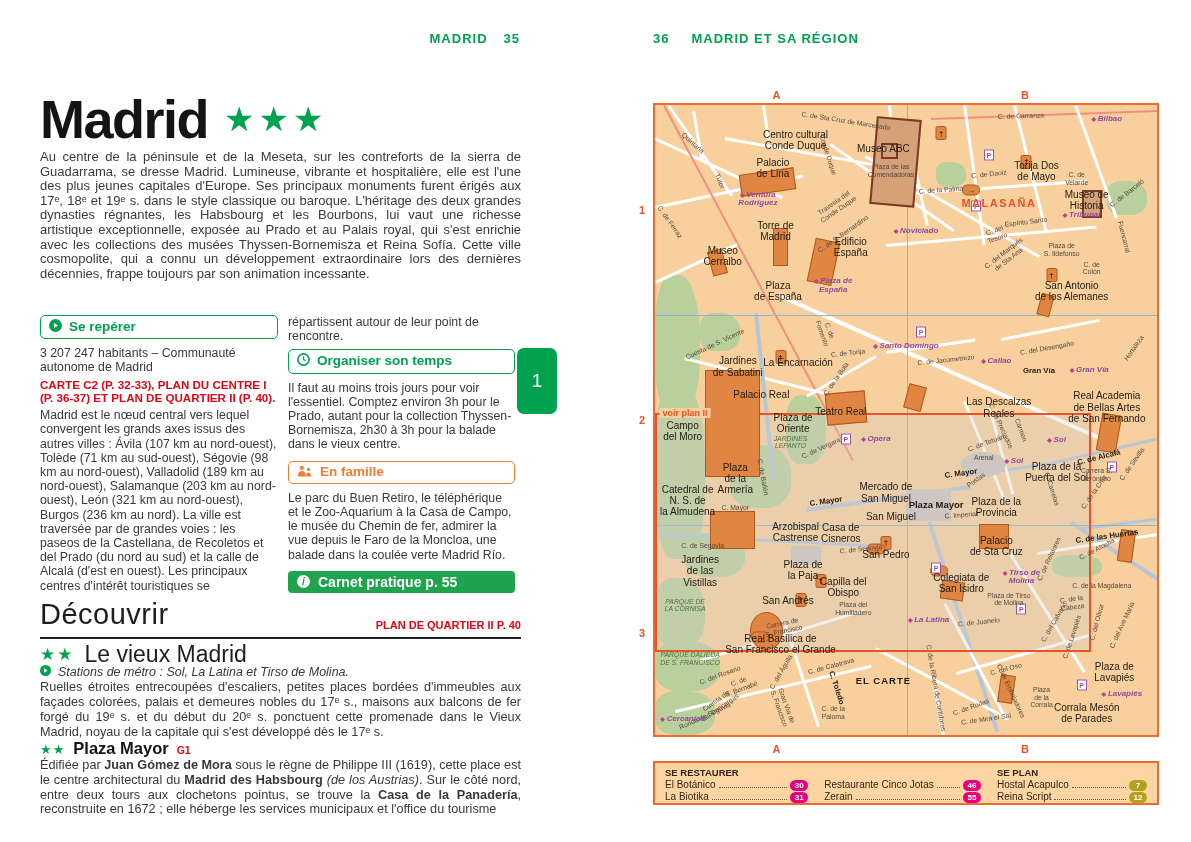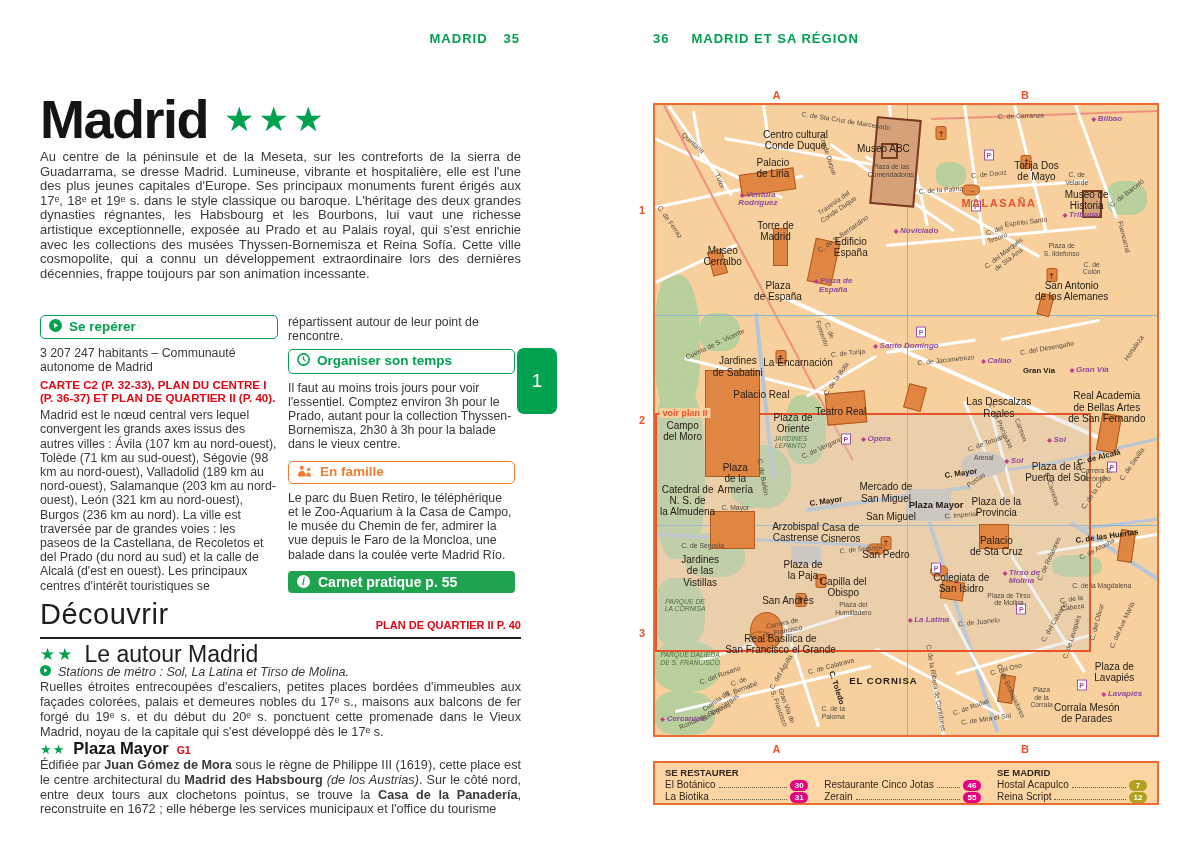--- a/index.html
+++ b/index.html
@@ -147,21 +147,21 @@
 
 <div class="tab1">1</div>
 
 <div class="disc-head">
   <span class="dt">Découvrir</span>
   <span class="ref">PLAN DE QUARTIER II P. 40</span>
 </div>
 
 <div class="h2row">
   <span class="stars">★★</span>
-  <span class="ht">Le autour Madrid</span>
+  <span class="ht">Le vieux Madrid</span>
 </div>
 
 <div class="metro-line">
   <span><svg width="11" height="11">
         <circle cx="5.5" cy="5.5" r="5.5" fill="#00a14f"></circle>
         <path d="M4 3.2l3.6 2.3L4 7.8z" fill="#fff"></path>
       </svg></span>
   <span>Stations de métro : Sol, La Latina et Tirso de Molina.</span>
 </div>
 
@@ -426,21 +426,21 @@
       <div class="lbl k-street" style="left: 12.5%; top: 95%; transform: translate(-50%, -50%) rotate(-35deg);">Cuesta de
 las Descargas</div>
       <div class="lbl k-street" style="left: 10%; top: 97%; transform: translate(-50%, -50%) rotate(-25deg);">Ronda de Segovia</div>
       <div class="lbl k-street" style="left: 25.5%; top: 95.5%; transform: translate(-50%, -50%) rotate(70deg);">Gran Vía de
 S. Francisco</div>
       <div class="lbl k-street" style="left: 25%; top: 90%; transform: translate(-50%, -50%) rotate(-60deg);">C. del Águila</div>
       <div class="lbl k-street" style="left: 35%; top: 89%; transform: translate(-50%, -50%) rotate(-15deg);">C. de Calatrava</div>
       <div class="lbl k-street-b" style="left: 36%; top: 92.5%; transform: translate(-50%, -50%) rotate(72deg);">C. Toledo</div>
       <div class="lbl k-street" style="left: 35.5%; top: 96.5%; transform: translate(-50%, -50%);">C. de la
 Paloma</div>
-      <div class="lbl k-district2" style="left: 45.5%; top: 91.5%; transform: translate(-50%, -50%);">EL CORNISA</div>
+      <div class="lbl k-district2" style="left: 45.5%; top: 91.5%; transform: translate(-50%, -50%);">EL CARTE</div>
       <div class="lbl k-metro" style="left: 5.5%; top: 97.5%; transform: translate(-50%, -50%);"><span class="dm">◆ </span>Cercanías</div>
       <div class="lbl k-poi" style="left: 68%; top: 70%; transform: translate(-50%, -50%);">Palacio
 de Sta Cruz</div>
       <div class="lbl k-poi" style="left: 61%; top: 75.8%; transform: translate(-50%, -50%);">Colegiata de
 San Isidro</div>
       <div class="lbl k-metro" style="left: 73%; top: 75%; transform: translate(-50%, -50%);"><span class="dm">◆ </span>Tirso de
 Molina</div>
       <div class="lbl k-street" style="left: 70.5%; top: 78.5%; transform: translate(-50%, -50%);">Plaza de Tirso
 de Molina</div>
       <div class="lbl k-metro" style="left: 54.5%; top: 81.8%; transform: translate(-50%, -50%);"><span class="dm">◆ </span>La Latina</div>
@@ -500,21 +500,21 @@
         <span class="leg-dots"></span>
         <span class="badge b-pink">46</span>
       </div>
       <div class="leg-row">
         <span>Zerain</span>
         <span class="leg-dots"></span>
         <span class="badge b-pink">55</span>
       </div>
     </div>
     <div class="leg-col" style="flex: 1.1 1 0%;">
-      <div class="leg-h">SE MADRID</div>
+      <div class="leg-h">SE PLAN</div>
       <div class="leg-row">
         <span>Hostal Acapulco</span>
         <span class="leg-dots"></span>
         <span class="badge b-olive">7</span>
       </div>
       <div class="leg-row">
         <span>Reina Script</span>
         <span class="leg-dots"></span>
         <span class="badge b-olive">12</span>
       </div>

